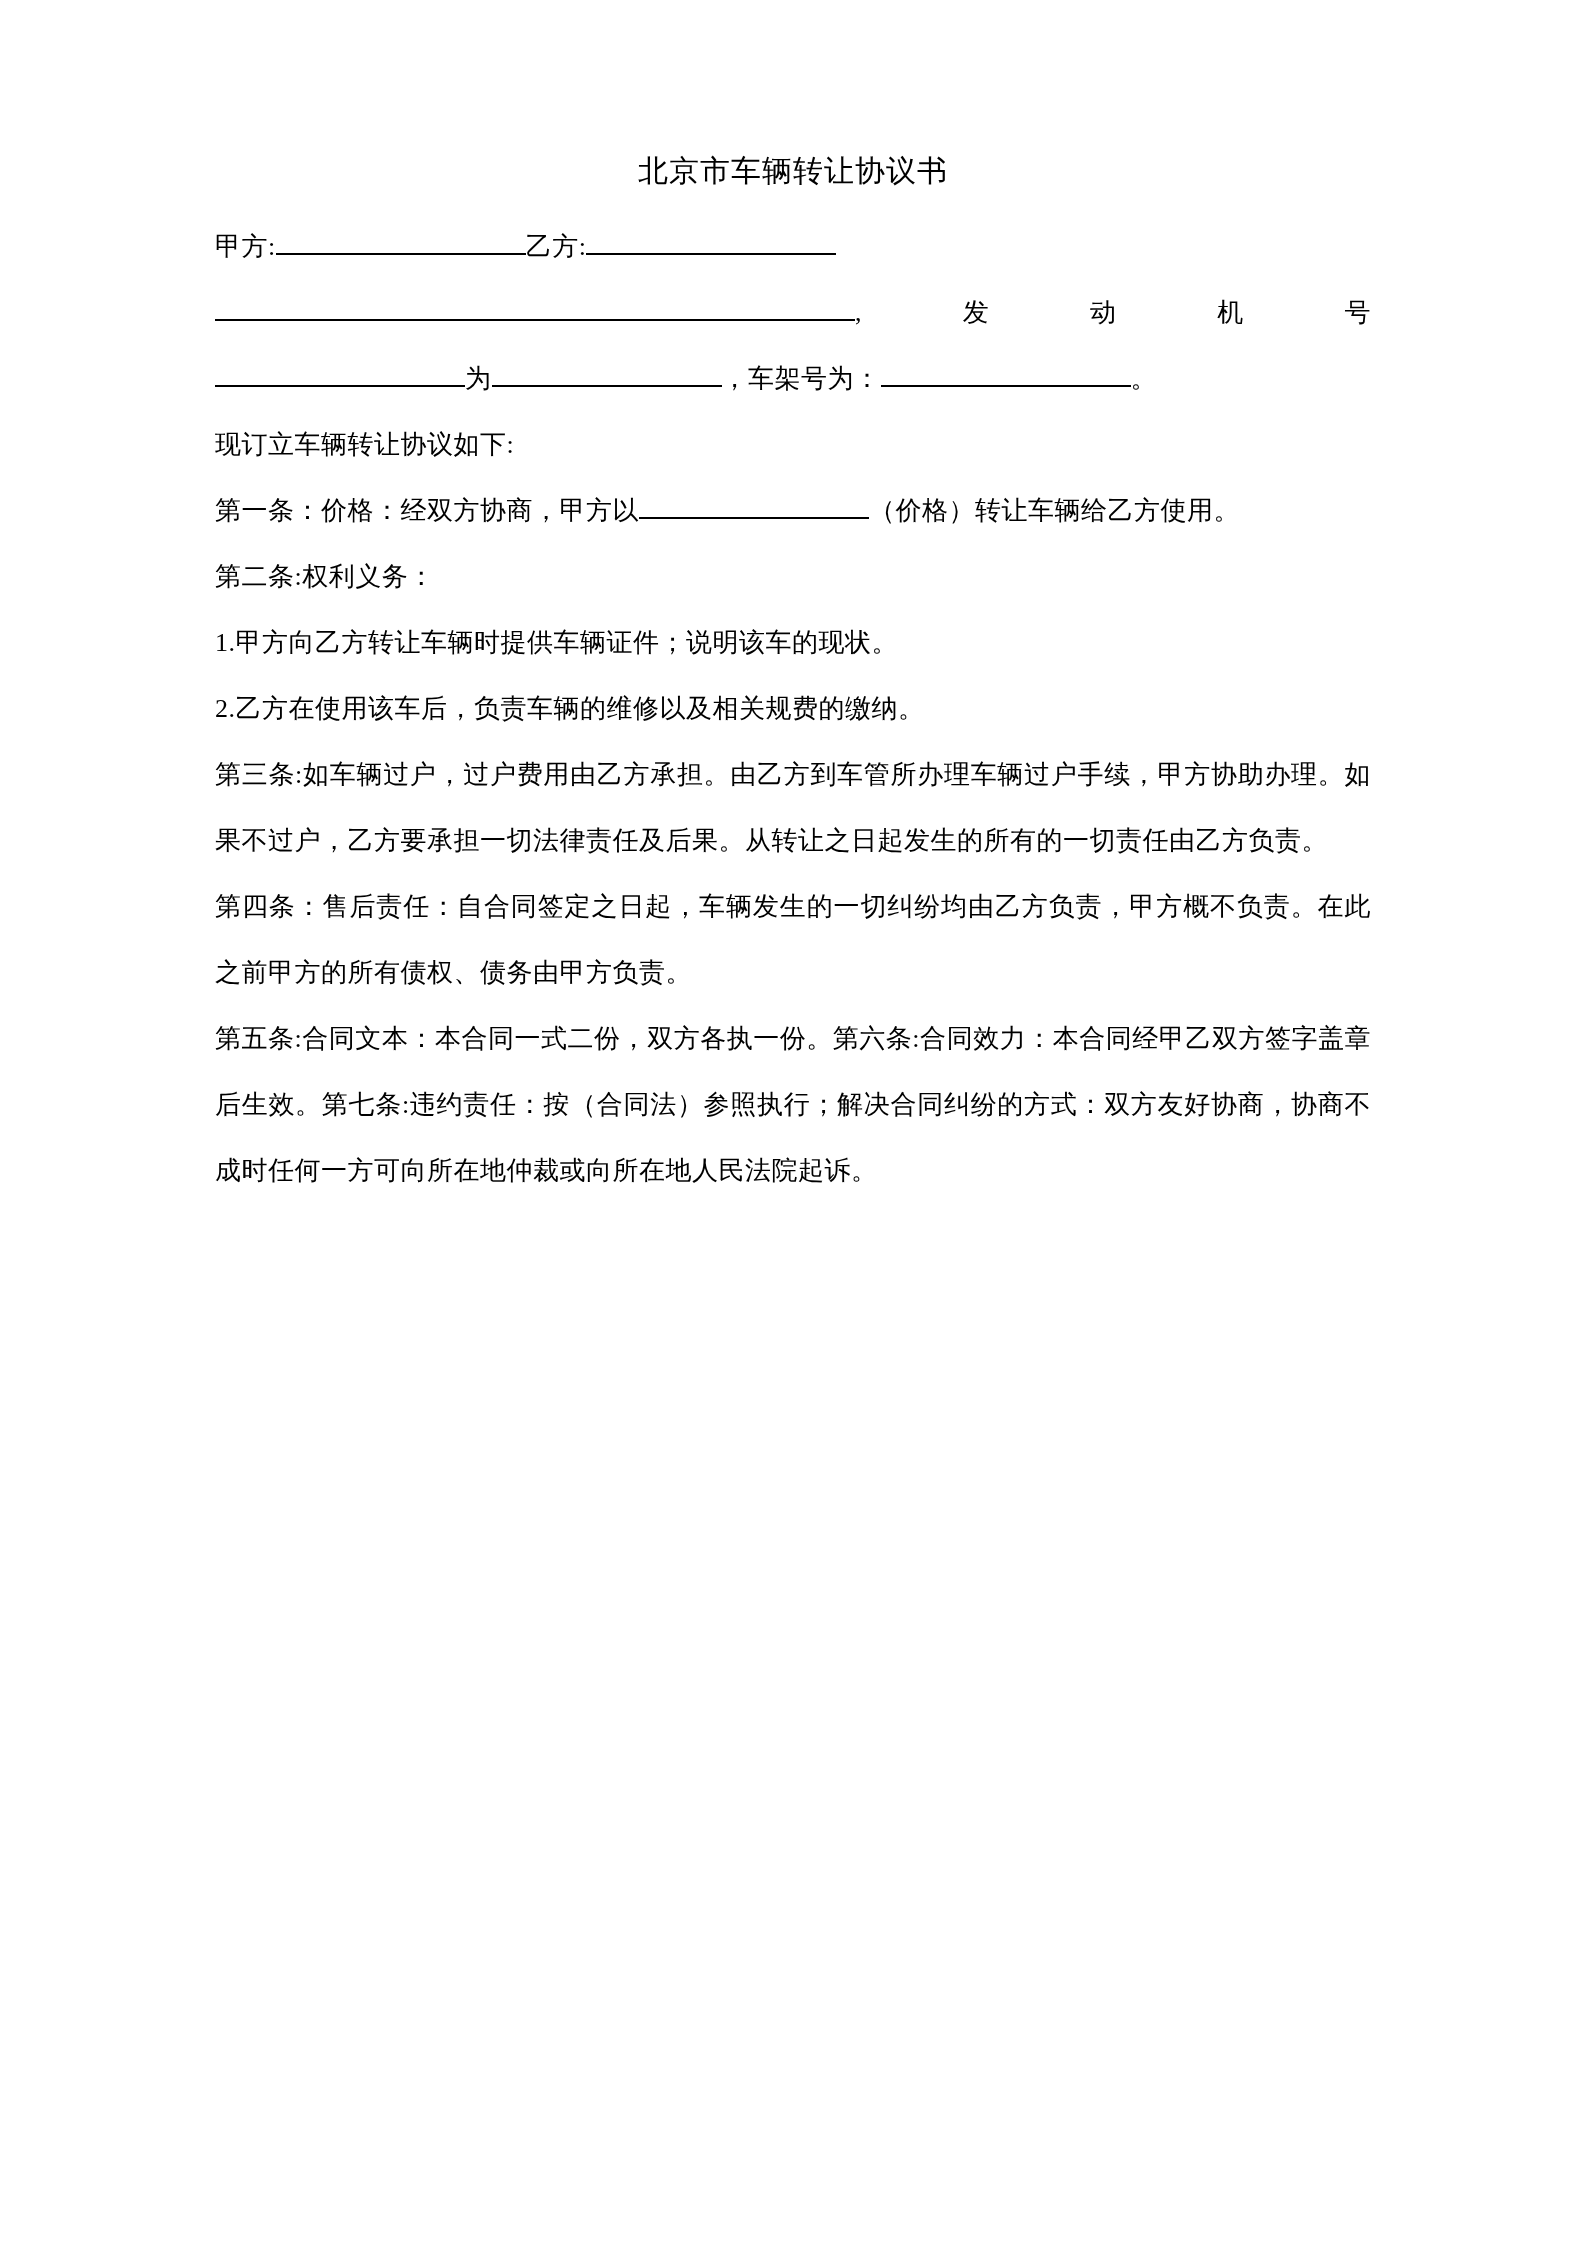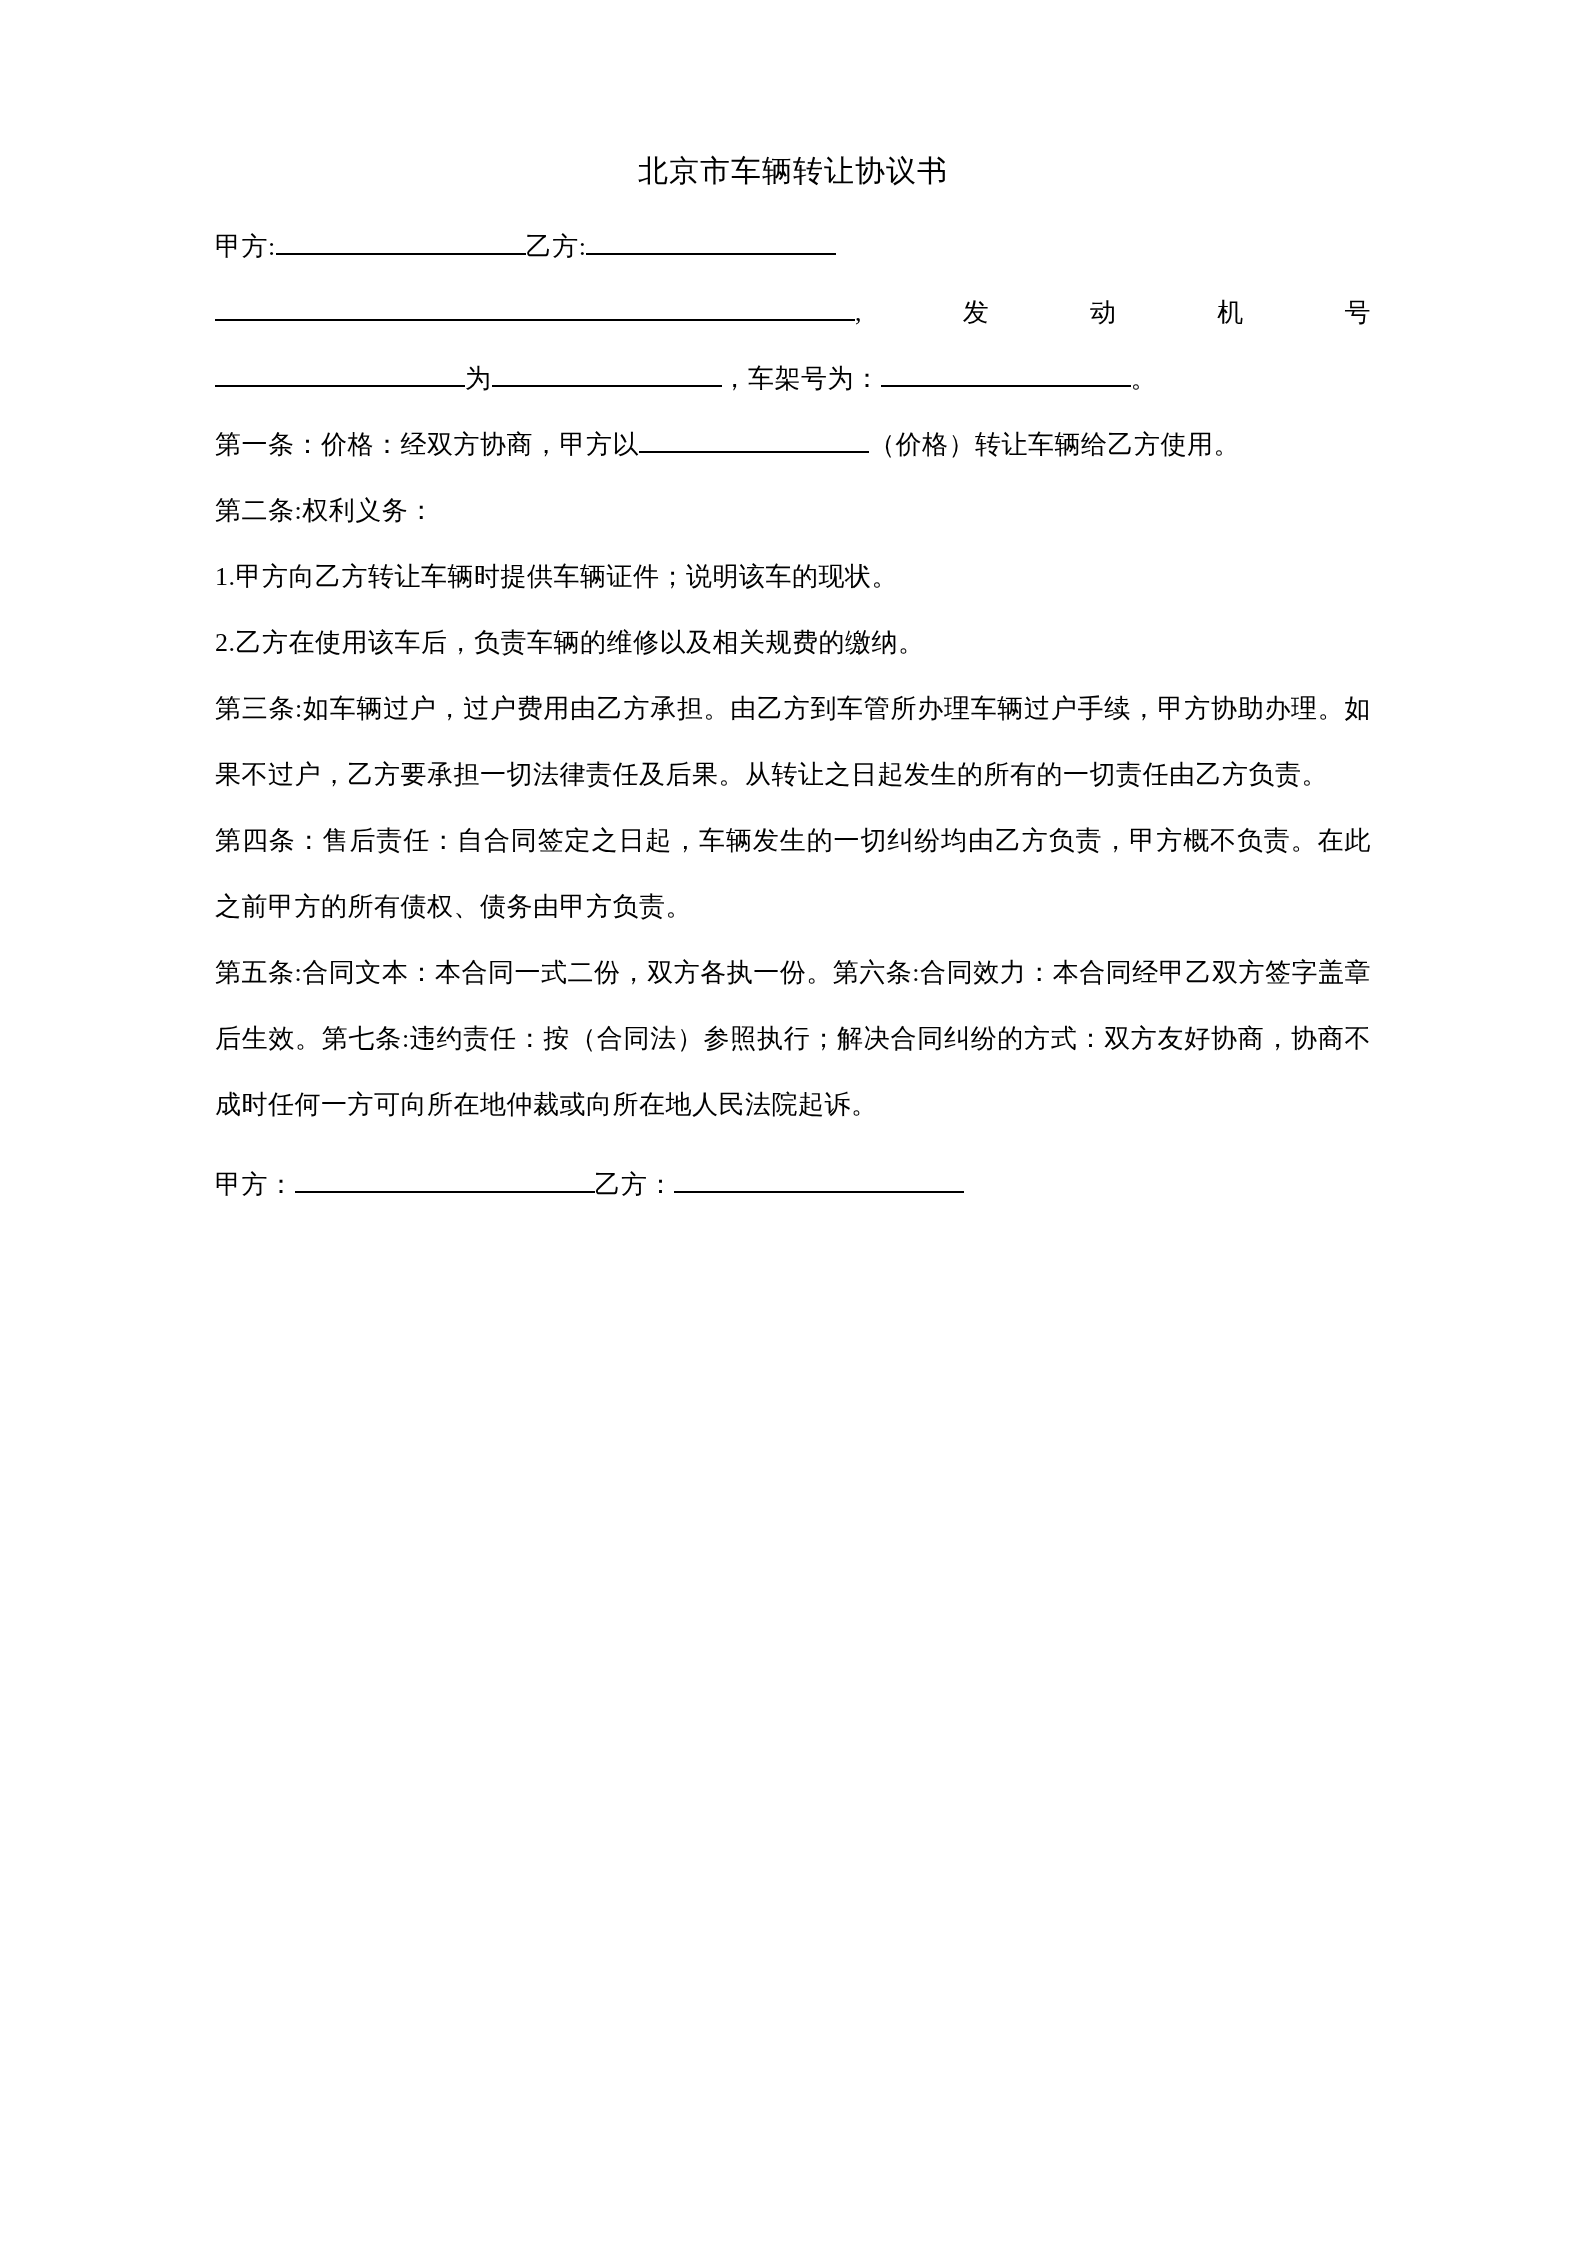--- a/index.html
+++ b/index.html
@@ -68,34 +68,32 @@
 
 
   <p class="para justify-wide">
     <span class="blank b-640"></span><span>,发动机号</span>
   </p>
 
   <p class="para">
     <span class="blank b-250"></span><span>为</span><span class="blank b-230"></span><span>，车架号为：</span><span class="blank b-250"></span><span>。</span>
   </p>
 
+  <p class="para">现订立车辆转让协议如下:</p>
 
   <p class="para">
     <span>第一条：价格：经双方协商，甲方以</span><span class="blank b-230"></span><span>（价格）转让车辆给乙方使用。</span>
   </p>
 
   <p class="para">第二条:权利义务：</p>
 
   <p class="para">1.甲方向乙方转让车辆时提供车辆证件；说明该车的现状。</p>
 
   <p class="para">2.乙方在使用该车后，负责车辆的维修以及相关规费的缴纳。</p>
 
   <p class="para">第三条:如车辆过户，过户费用由乙方承担。由乙方到车管所办理车辆过户手续，甲方协助办理。如果不过户，乙方要承担一切法律责任及后果。从转让之日起发生的所有的一切责任由乙方负责。</p>
 
   <p class="para">第四条：售后责任：自合同签定之日起，车辆发生的一切纠纷均由乙方负责，甲方概不负责。在此之前甲方的所有债权、债务由甲方负责。</p>
 
   <p class="para">第五条:合同文本：本合同一式二份，双方各执一份。第六条:合同效力：本合同经甲乙双方签字盖章后生效。第七条:违约责任：按（合同法）参照执行；解决合同纠纷的方式：双方友好协商，协商不成时任何一方可向所在地仲裁或向所在地人民法院起诉。</p>
 
-  <p class="para sig-line">
-    <span>甲方：</span><span class="blank b-300"></span><span>乙方：</span><span class="blank b-290"></span>
-  </p>
 
 </div>
 
 </body></html>

